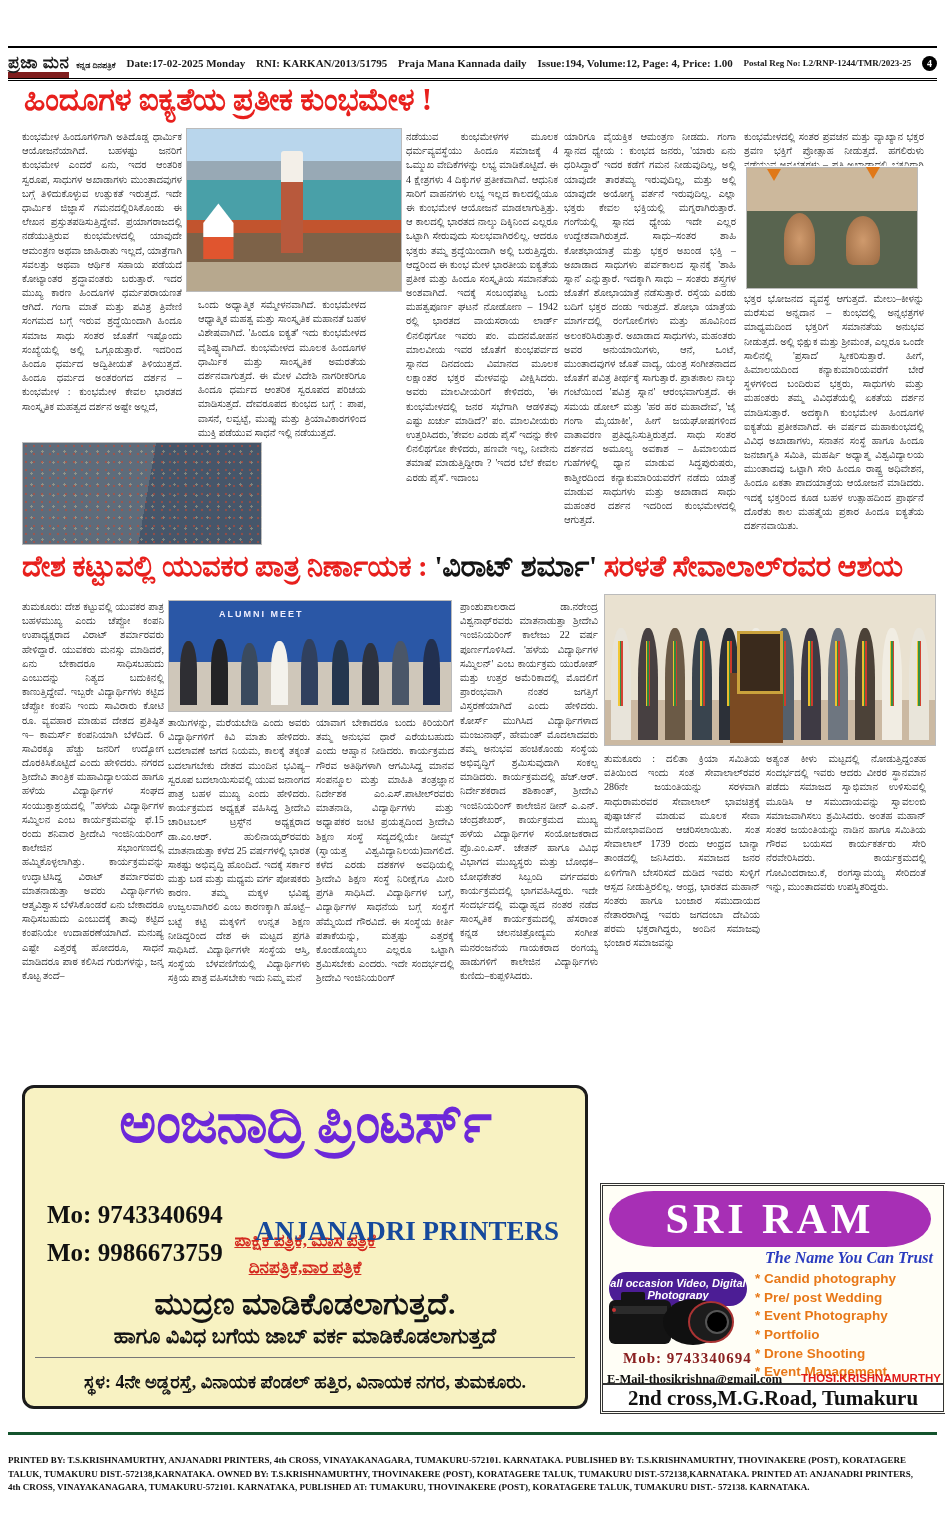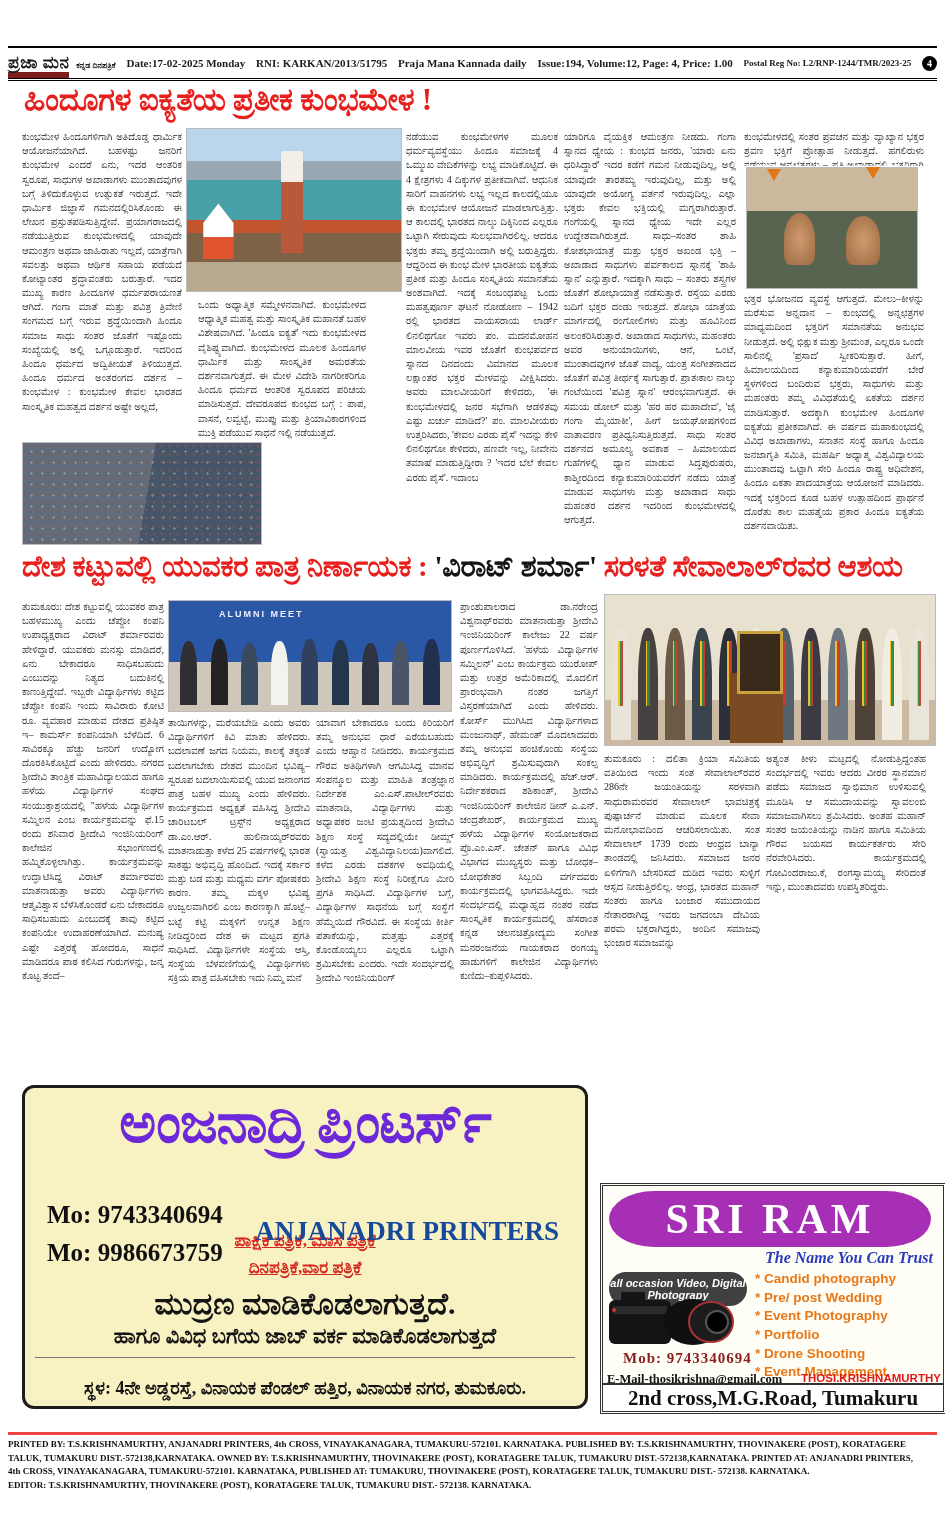--- a/index.html
+++ b/index.html
@@ -45,39 +45,39 @@
   
   .ad-anj{position:absolute;left:22px;top:1085px;width:560px;height:318px;background:#f8f2c2;
           border:3px solid #1c1c1c;border-radius:12px;text-align:center;}
   .anj-title{font-size:56px;font-weight:bold;color:#6d28d9;line-height:1.05;margin-top:6px;letter-spacing:-1px;}
   .anj-phone{position:absolute;left:22px;top:108px;text-align:left;font-size:25px;font-weight:bold;color:#111;line-height:1.5;}
   .anj-en{position:absolute;right:26px;top:128px;font-size:27px;font-weight:bold;color:#16499c;font-family:"Liberation Serif",serif;}
   .anj-red-sm{color:#d42a20;font-weight:bold;font-size:17px;text-decoration:underline;line-height:1.6;}
   .anj-big{font-size:30px;font-weight:bold;color:#141414;margin-top:6px;}
   .anj-mid{font-size:21px;font-weight:bold;color:#141414;margin-top:2px;}
   .anj-rule{border-top:1px solid #777;margin:8px 10px 0 10px;}
-  .anj-addr{font-size:18px;font-weight:bold;color:#141414;margin-top:20px;}
+  .anj-addr{font-size:18px;font-weight:bold;color:#141414;margin-top:14px;}
   .ad-sri{position:absolute;left:600px;top:1183px;width:340px;height:225px;background:#fffef6;
           border:3px double #333;}
   .sri-banner{position:absolute;left:6px;top:5px;width:322px;height:56px;background:#a72fb5;
               border-radius:48px/30px;display:flex;align-items:center;justify-content:center;}
   .sri-brand{color:#fff;font-size:42px;font-weight:bold;font-family:"Liberation Serif",serif;letter-spacing:4px;}
   .sri-tag{position:absolute;right:10px;top:63px;color:#2a3bbf;font-size:16px;font-weight:bold;font-style:italic;}
-  .sri-pill{position:absolute;left:6px;top:86px;width:138px;height:34px;background:#404040;border-radius:17px;
+  .sri-pill{position:absolute;left:6px;top:86px;width:138px;height:34px;background:#4c1d95;border-radius:17px;
             color:#fff;font-size:11px;font-weight:bold;font-style:italic;display:flex;align-items:center;justify-content:center;text-align:center;font-family:"Liberation Sans",sans-serif;}
   .sri-list{position:absolute;left:152px;top:84px;width:184px;color:#e87818;font-weight:bold;
             font-size:13.5px;line-height:1.38;font-family:"Liberation Sans",sans-serif;}
   .sri-mob{position:absolute;left:20px;top:164px;color:#8a2020;font-size:15px;font-weight:bold;letter-spacing:1px;}
   .sri-mail{position:absolute;left:4px;top:186px;color:#111;font-size:12.5px;font-weight:bold;}
   .sri-person{position:absolute;left:198px;top:186px;color:#e01818;font-size:11.5px;font-weight:bold;font-family:"Liberation Sans",sans-serif;}
   .sri-addr{position:absolute;left:0;right:0;bottom:0;height:26px;border-top:2px solid #333;background:#fff;
             display:flex;align-items:center;justify-content:center;font-size:21px;font-weight:bold;color:#111;}
   .sri-cam{position:absolute;left:2px;top:98px;width:150px;height:66px;}
   
-  .footer{position:absolute;left:8px;right:8px;top:1432px;border-top:3px solid #ef4444;padding-top:3px;
+  .footer{position:absolute;left:8px;right:8px;top:1432px;border-top:3px solid #14532d;padding-top:19px;
           font-size:9px;font-weight:bold;line-height:1.5;color:#111;letter-spacing:0;}
 </style>
 </head>
 <body>
 
 <div class="page">
 
   <div class="masthead">
     <span>
       <span class="mast-kn">ಪ್ರಜಾ ಮನ</span>
@@ -214,16 +214,15 @@
     <div class="sri-mob">Mob: 9743340694</div>
     <div class="sri-mail">E-Mail-thosikrishna@gmail.com</div>
     <div class="sri-person">THOSI.KRISHNAMURTHY</div>
     <div class="sri-addr">2nd cross,M.G.Road, Tumakuru</div>
   </div>
 
   <div class="footer">
     <div>PRINTED BY: T.S.KRISHNAMURTHY, ANJANADRI PRINTERS, 4th CROSS, VINAYAKANAGARA, TUMAKURU-572101. KARNATAKA. PUBLISHED BY: T.S.KRISHNAMURTHY, THOVINAKERE (POST), KORATAGERE</div>
     <div>TALUK, TUMAKURU DIST.-572138,KARNATAKA. OWNED BY: T.S.KRISHNAMURTHY, THOVINAKERE (POST), KORATAGERE TALUK, TUMAKURU DIST.-572138,KARNATAKA. PRINTED AT: ANJANADRI PRINTERS,</div>
     <div>4th CROSS, VINAYAKANAGARA, TUMAKURU-572101. KARNATAKA, PUBLISHED AT: TUMAKURU, THOVINAKERE (POST), KORATAGERE TALUK, TUMAKURU DIST.- 572138. KARNATAKA.</div>
-    <div>EDITOR: T.S.KRISHNAMURTHY, THOVINAKERE (POST), KORATAGERE TALUK, TUMAKURU DIST.- 572138. KARNATAKA.</div>
   </div>
 
 </div>
 
 </body></html>

